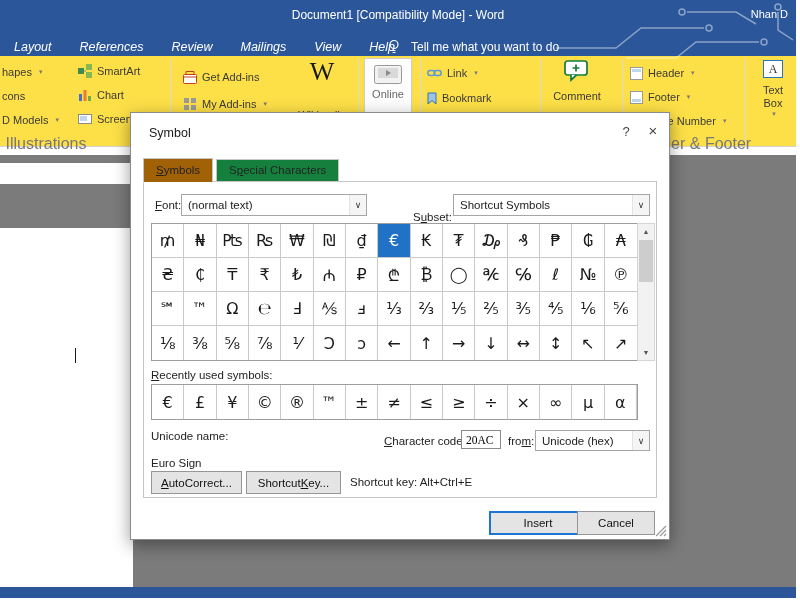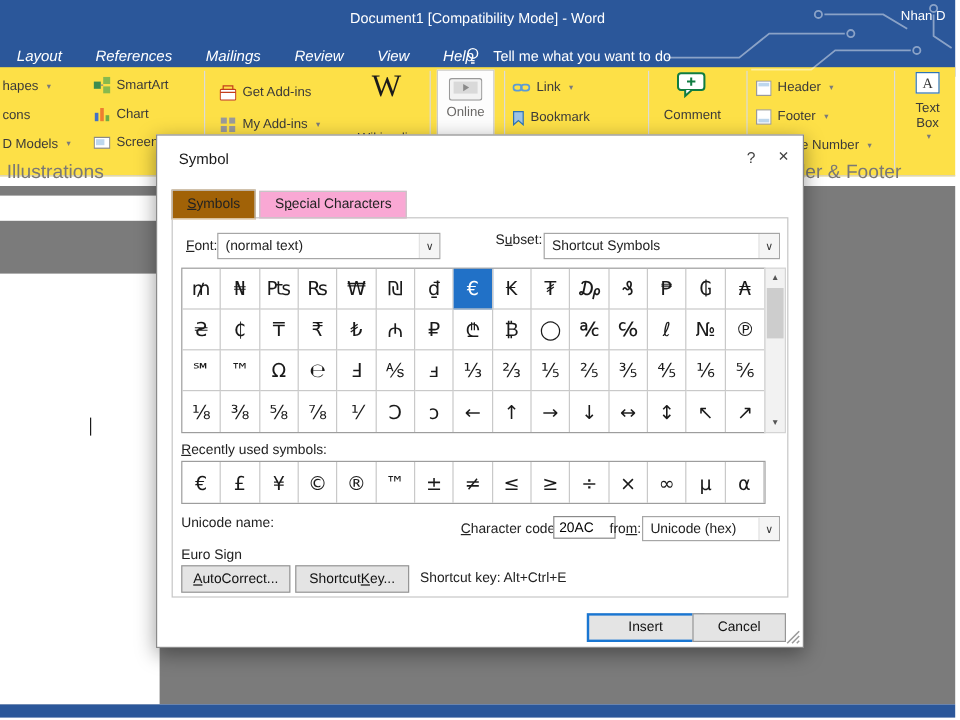--- a/index.html
+++ b/index.html
@@ -40,21 +40,21 @@
   .text-caret { position:absolute; left:75px; top:120px; width:1px; height:15px; background:#1a1a1a; }
   .statusbar { position:absolute; left:0; top:587px; width:796px; height:11px; background:#2b579a; }
 
   
   .dialog { position:absolute; left:130px; top:112px; width:540px; height:428px; background:#fff;
             border:1px solid #8a8a8a; box-shadow:0 5px 16px rgba(0,0,0,.4); z-index:30; font-size:11.5px; color:#222; }
   .dlg-title { position:absolute; left:18px; top:13px; font-size:12.5px; color:#1a1a1a; }
   .dlg-help  { position:absolute; left:484px; top:11px; width:22px; text-align:center; font-size:13px; color:#444; cursor:default; }
   .dlg-close { position:absolute; left:510px; top:9px; width:24px; text-align:center; font-size:15px; color:#444; cursor:default; }
   .dlg-tabs { position:absolute; left:12px; top:44px; display:flex; align-items:flex-end; height:25px; z-index:2; }
-  .dtab { padding:4px 12px 5px; border:1px solid #c6c6c6; background:#f9a8d4; margin-right:3px; }
+  .dtab { padding:4px 12px 5px; border:1px solid #c6c6c6; background:#15803d; margin-right:3px; }
   .dtab.active { background:#a16207; border-bottom-color:#fff; padding:5px 12px 6px; position:relative; top:1px; }
   .dlg-frame { position:absolute; left:12px; top:68px; width:514px; height:317px; border:1px solid #c6c6c6; background:#fff; }
 
   .dlab { position:absolute; white-space:nowrap; }
   .combo { position:absolute; height:22px; background:#fff; border:1px solid #a6a6a6; display:flex; align-items:center; }
   .combo .val { flex:1; padding:0 6px; white-space:nowrap; overflow:hidden; }
   .combo .chev { width:17px; text-align:center; color:#333; font-size:9px; background:#f5f5f5; border-left:1px solid #e3e3e3;
                  align-self:stretch; display:flex; align-items:center; justify-content:center; }
 
   .symbol-grid { position:absolute; left:20px; top:110px; width:487px; border:1px solid #9d9d9d; background:#fff; }
@@ -66,22 +66,22 @@
   .symbol-cell.selected { background:#2171c7; color:#fff; }
   .recent-grid { position:absolute; left:20px; top:271px; width:487px; height:36px; border:1px solid #9d9d9d; background:#fff;
                  display:grid; grid-template-columns:repeat(15,1fr); }
   .recent-grid .symbol-cell { border-bottom:none; }
 
   .sym-scroll { position:absolute; left:506px; top:110px; width:18px; height:138px; background:#f2f2f2; border:1px solid #d4d4d4; }
   .scroll-btn { position:absolute; left:0; width:100%; height:15px; text-align:center; font-size:7px; line-height:15px; color:#555; }
   .scroll-up { top:0; } .scroll-down { bottom:0; }
   .scroll-thumb { position:absolute; left:1px; top:16px; width:14px; height:42px; background:#cdcdcd; }
 
-  .code-input { position:absolute; left:330px; top:317px; width:52px; height:19px; border:1px solid #8a8a8a; font-size:11.5px;
-                padding:1px 4px; font-family:Liberation Sans, sans-serif; }
+  .code-input { position:absolute; left:330px; top:317px; width:40px; height:19px; border:1px solid #8a8a8a; font-size:11.5px;
+                padding:1px 4px; font-family:Liberation Serif, serif; }
   .btn { position:absolute; background:#e4e4e4; border:1px solid #969696; display:flex; align-items:center; justify-content:center;
          font-size:11.5px; color:#111; font-family:"Liberation Sans", sans-serif; }
   .btn.default { border:2px solid #1976d2; }
   .grip { position:absolute; right:2px; bottom:2px; }
 </style>
 </head>
 <body>
 
 <div class="app">
 <div class="window">
@@ -100,22 +100,22 @@
         <path d="M232 12 V30 L247 40"></path>
             <circle cx="232" cy="7" r="3"></circle>
       </g>
     </svg>
   </div>
 
   <div class="tabsrow">
     <div class="rtabs">
           <div class="ribbon-tab">Layout</div>
           <div class="ribbon-tab">References</div>
+          <div class="ribbon-tab">Review</div>
           <div class="ribbon-tab">Mailings</div>
-          <div class="ribbon-tab">Review</div>
           <div class="ribbon-tab">View</div>
           <div class="ribbon-tab">Help</div>
         </div>
     <div class="tellme">
       <svg width="12" height="16" viewBox="0 0 12 16">
         <g stroke="#fff" stroke-width="1.2" fill="none">
           <circle cx="6" cy="5.5" r="4"></circle>
               <path d="M4.5 11.5 h3 M4.5 13.5 h3"></path>
         </g>
       </svg>
@@ -286,21 +286,21 @@
       <div class="dtab active"><u>S</u>ymbols</div>
       <div class="dtab">S<u>p</u>ecial Characters</div>
     </div>
     <div class="dlg-frame"></div>
 
     <div class="dlab" style="left:24px; top:86px;"><u>F</u>ont:</div>
     <div class="combo" style="left:50px; top:81px; width:186px;">
       <span class="val">(normal text)</span>
       <span class="chev">∨</span>
     </div>
-    <div class="dlab" style="left:282px; top:81px;">S<u>u</u>bset:</div>
+    <div class="dlab" style="left:282px; top:98px;">S<u>u</u>bset:</div>
     <div class="combo" style="left:322px; top:81px; width:197px;">
       <span class="val">Shortcut Symbols</span>
       <span class="chev">∨</span>
     </div>
 
     <div class="symbol-grid">
       <div class="symbol-row">
             <div class="symbol-cell">₥</div>
             <div class="symbol-cell">₦</div>
             <div class="symbol-cell">₧</div>

